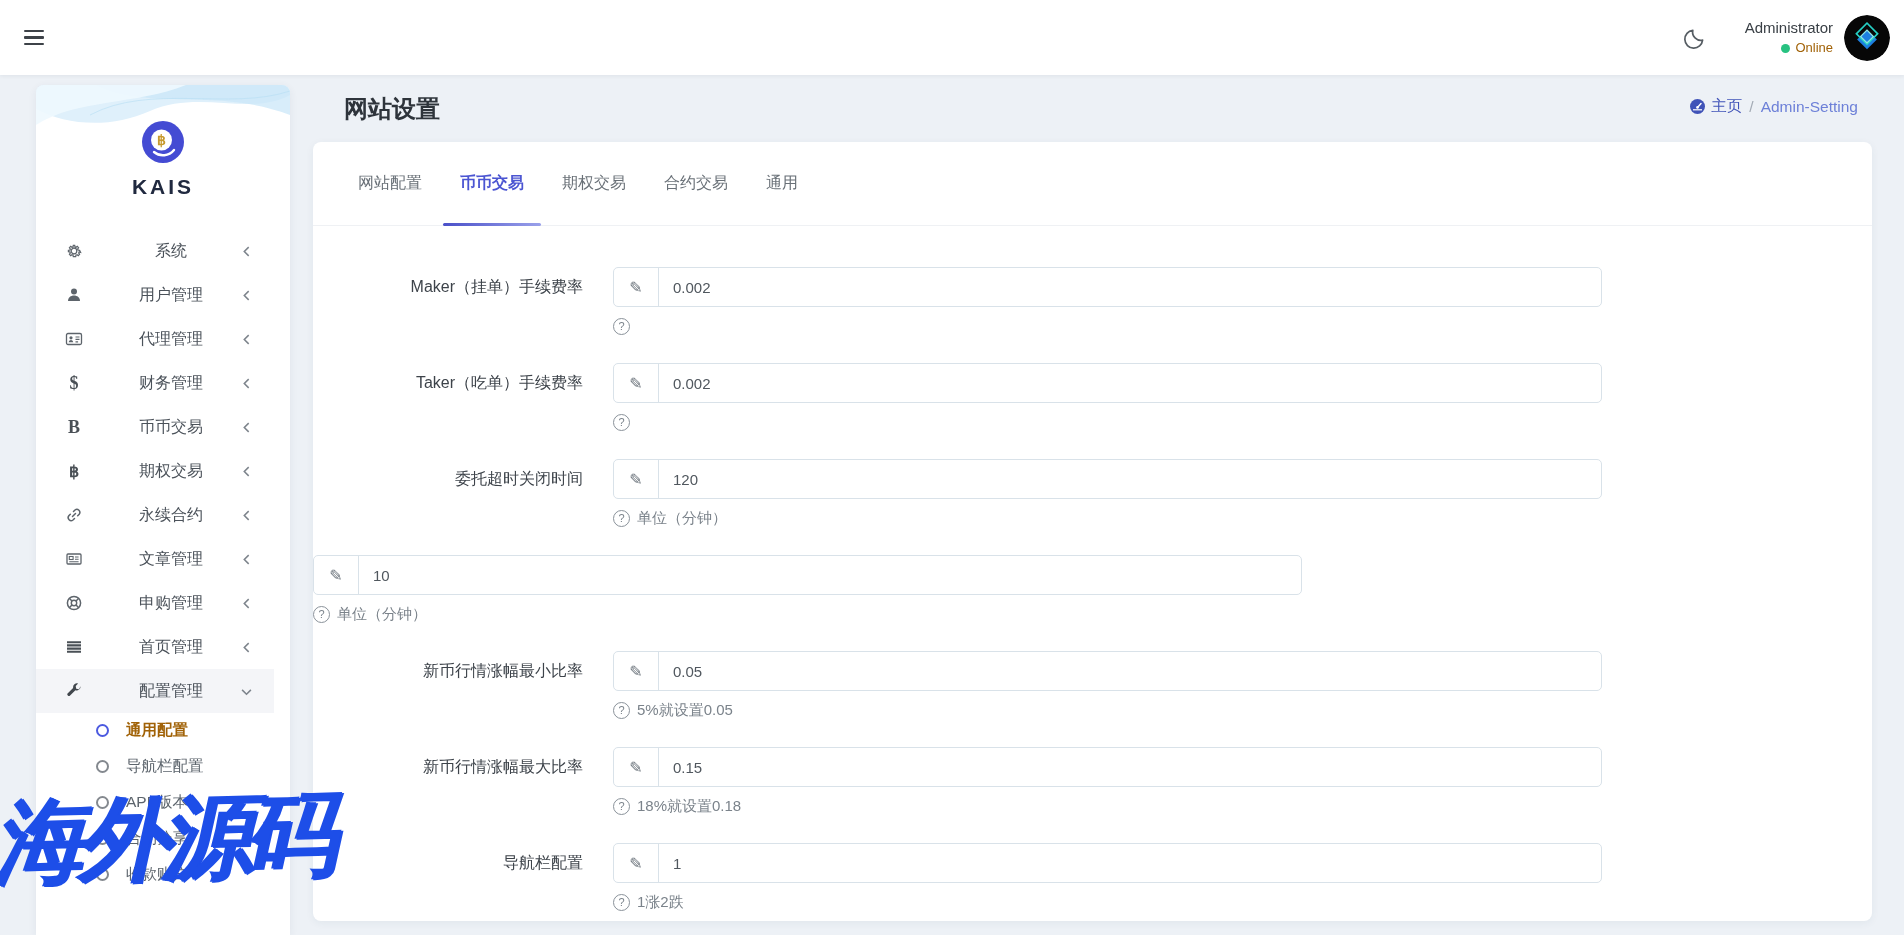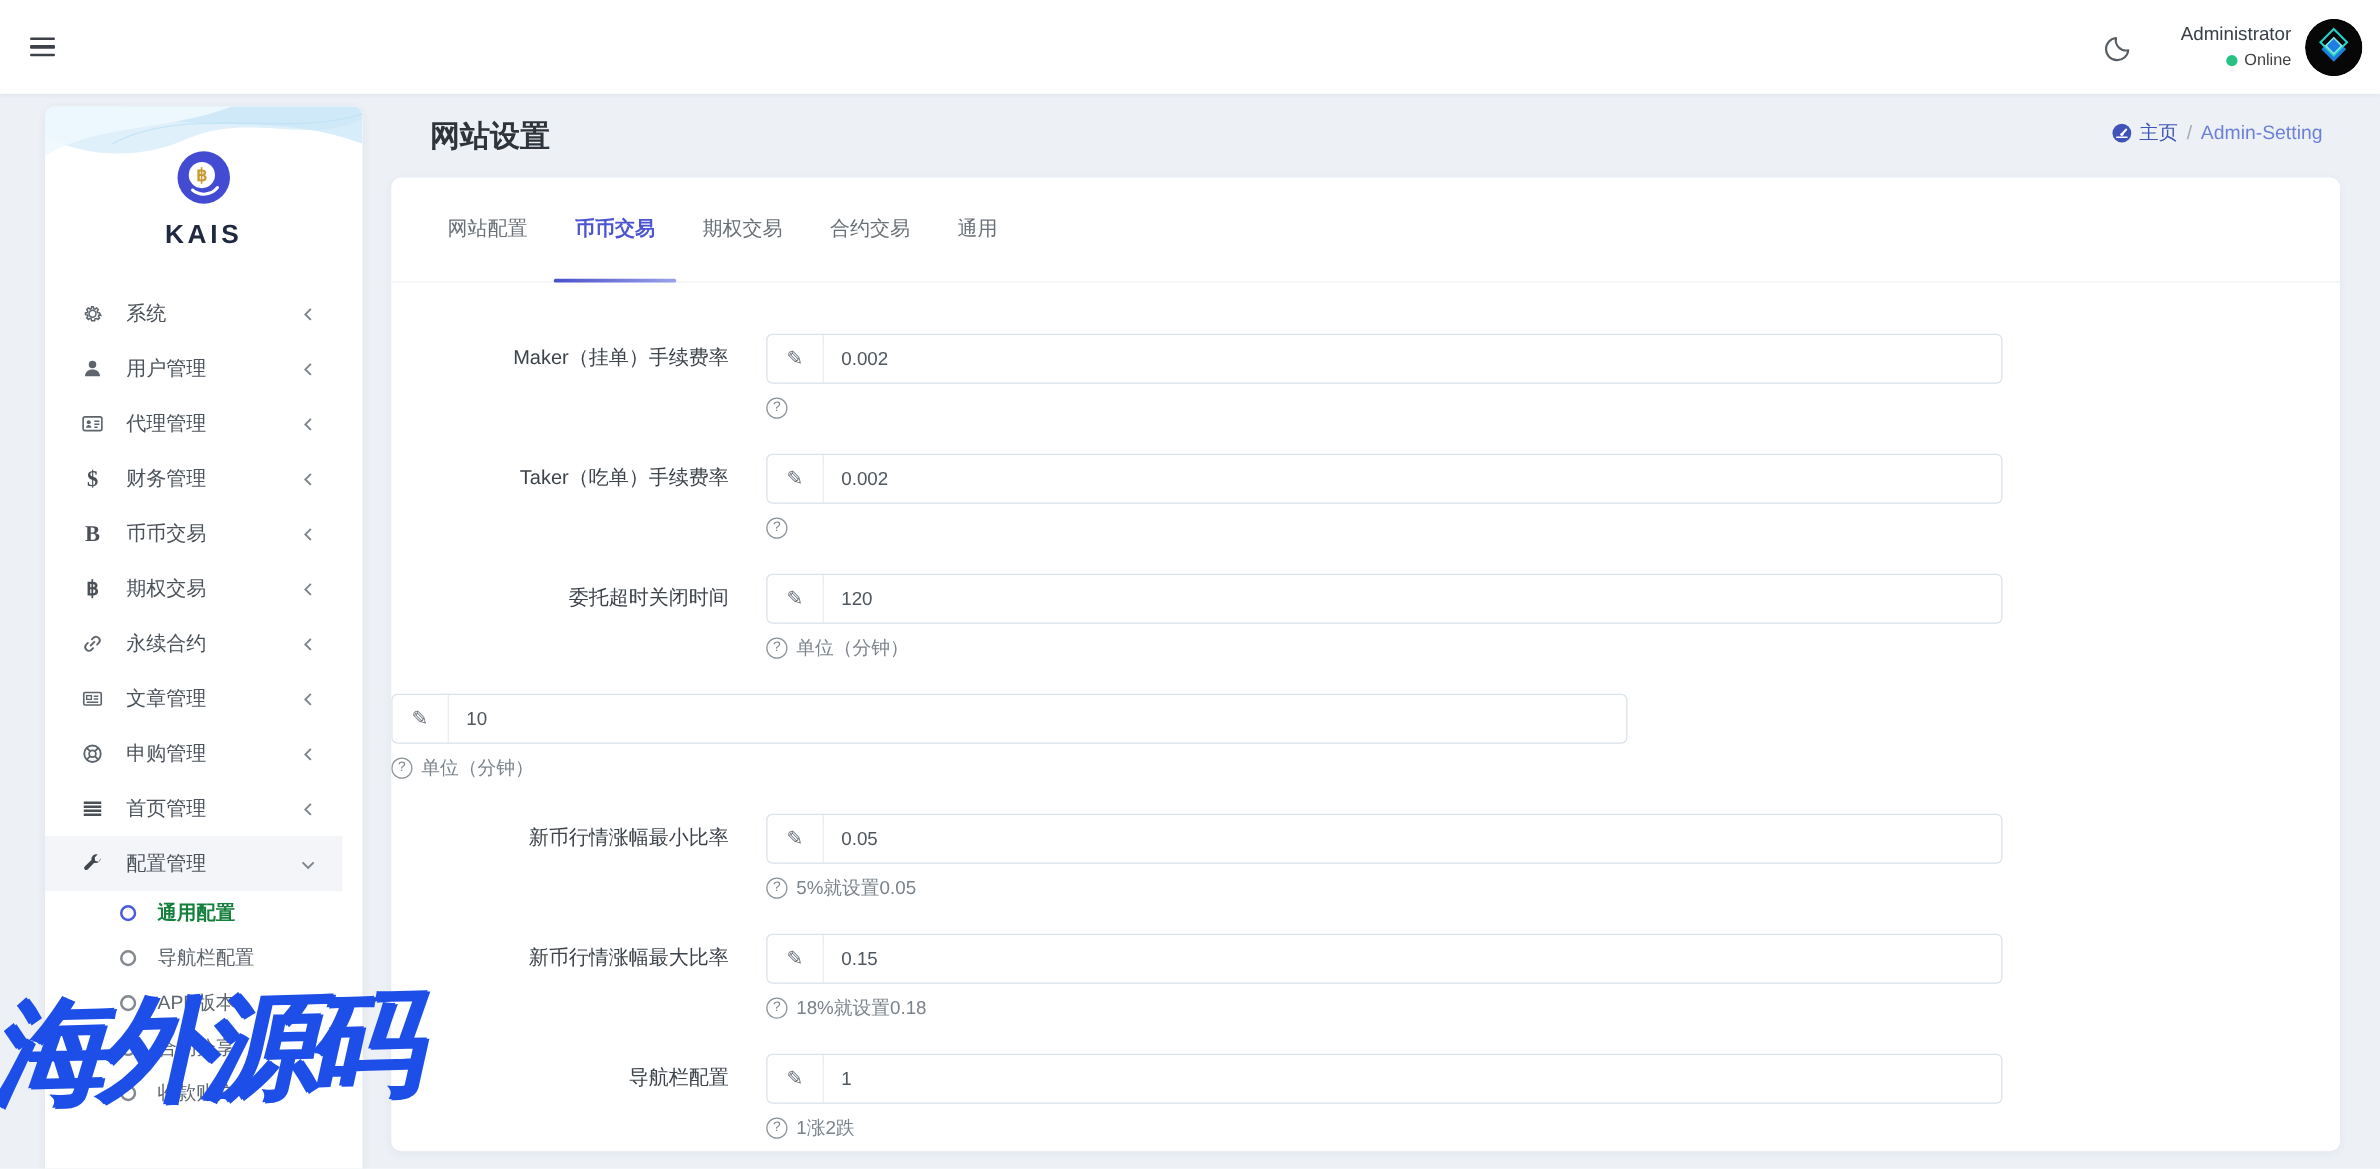--- a/index.html
+++ b/index.html
@@ -16,46 +16,46 @@
     position:absolute; top:0; left:0; right:0; height:75px;
     background:#fff; box-shadow:0 1px 4px rgba(30,40,60,.07); z-index:20;
     display:flex; align-items:center;
   }
   .hamburger { margin-left:24px; width:26px; height:22px; display:flex; flex-direction:column; justify-content:center; gap:4px; cursor:pointer; background:none; border:none; }
   .hamburger span { display:block; width:20px; height:2.6px; background:#3d4248; border-radius:1px; }
   .topbar-right { margin-left:auto; display:flex; align-items:center; padding-right:14px; }
   .moon-btn { background:none; border:none; cursor:pointer; margin-right:38px; display:flex; align-items:center; }
   .user-meta { text-align:right; margin-right:11px; line-height:1.25; }
   .user-name { font-size:15px; color:#3a4046; }
-  .user-status { font-size:13px; color:#404040; display:flex; align-items:center; justify-content:flex-end; gap:5px; margin-top:3px; }
+  .user-status { font-size:13px; color:#a16207; display:flex; align-items:center; justify-content:flex-end; gap:5px; margin-top:3px; }
   .dot { width:9px; height:9px; border-radius:50%; background:#27c281; display:inline-block; }
   .avatar { width:46px; height:46px; border-radius:50%; overflow:hidden; cursor:pointer; }
   
   .sidebar {
     position:absolute; left:36px; top:85px; width:254px; bottom:0;
     background:#fff; border-radius:8px 8px 0 0;
     box-shadow:0 2px 8px rgba(40,60,90,.07); z-index:10;
   }
   .wave { position:absolute; top:0; left:0; right:0; height:64px; border-radius:8px 8px 0 0; overflow:hidden; }
   .brand { position:absolute; top:34px; left:0; right:0; text-align:center; }
   .brand-logo { display:inline-block; }
   .brand-name { margin-top:6px; font-size:21px; font-weight:bold; letter-spacing:3px; color:#20293f;text-align:center; }
-  .menu { position:absolute; top:144px; left:0; right:16px; }
+  .menu { position:absolute; top:144px; left:0; right:16px;text-align:center; }
   .mi { height:44px; display:flex; align-items:center; padding:0 22px 0 26px; cursor:pointer; }
   .mi.hl { background:#f4f5f8; }
   .mi-ic { width:24px; display:flex; justify-content:center; align-items:center; margin-right:15px; color:#565d64; flex:none; }
   .txt-ic { font-size:18px; font-weight:bold; font-family:"Liberation Serif", serif; color:#4a5056; }
   .mi-label { font-size:16px; color:#4b525a; flex:1; }
   .mi-ch { flex:none; display:flex; align-items:center; }
   .submenu { position:absolute; top:627px; left:0; right:0; }
   .smi { height:36px; display:flex; align-items:center; padding-left:60px; cursor:pointer; }
   .smi-circle { width:13px; height:13px; border-radius:50%; border:2px solid #84898f; margin-right:17px; flex:none; }
   .smi-label { font-size:15.5px; color:#5c646c; }
   .smi.active .smi-circle { border-color:#4c5ae0; }
-  .smi.active .smi-label { color:#15803d; font-weight:bold; }
+  .smi.active .smi-label { color:#a16207; font-weight:bold; }
   
   .breadcrumb { position:absolute; top:96px; right:46px; display:flex; align-items:center; gap:7px; font-size:15.5px; z-index:5; }
   .bc-home { color:#4053b8; display:flex; align-items:center; gap:5px; text-decoration:none; cursor:pointer; }
   .bc-sep { color:#a3abb5; }
   .bc-current { color:#6d80d8; cursor:pointer; }
   .page-title { position:absolute; left:344px; top:93px; font-size:24px; font-weight:600; color:#2e343b; z-index:5; }
   
   .card {
     position:absolute; left:313px; top:142px; right:32px; bottom:14px;
     background:#fff; border-radius:8px; box-shadow:0 2px 8px rgba(40,60,90,.06);

